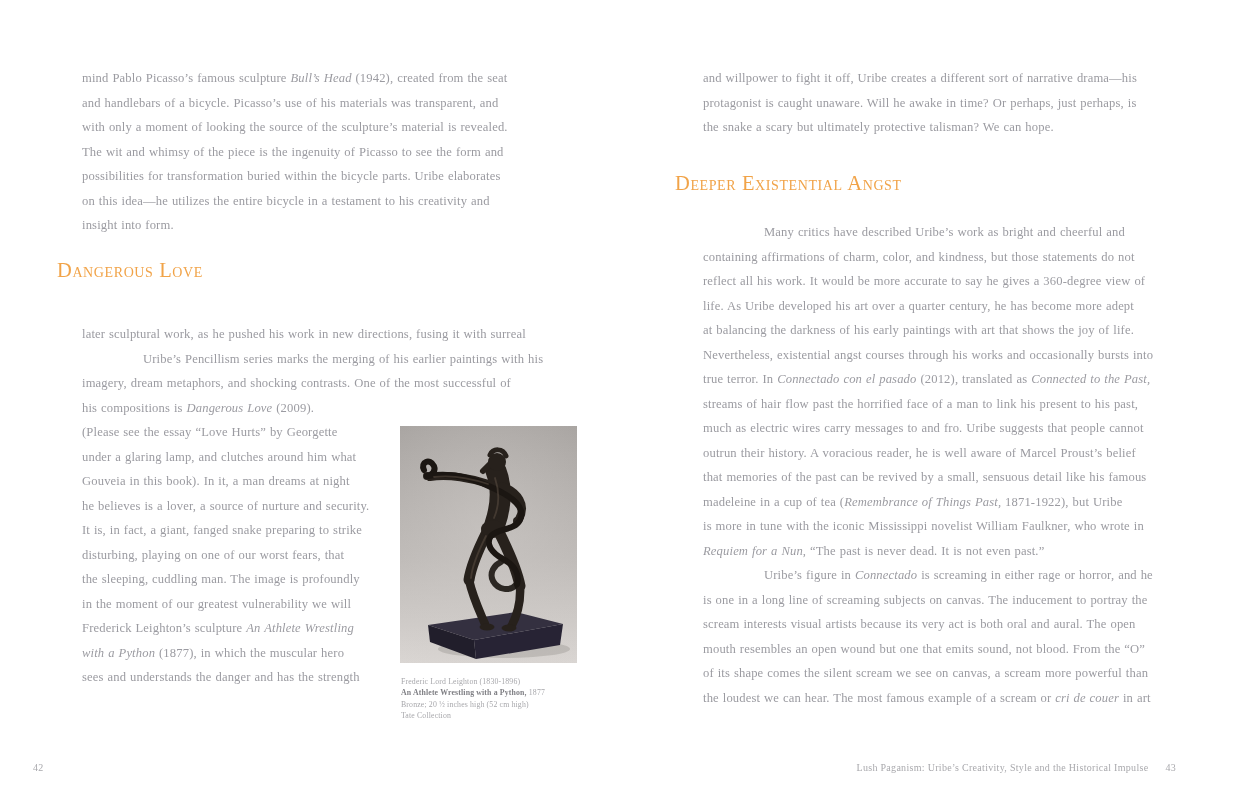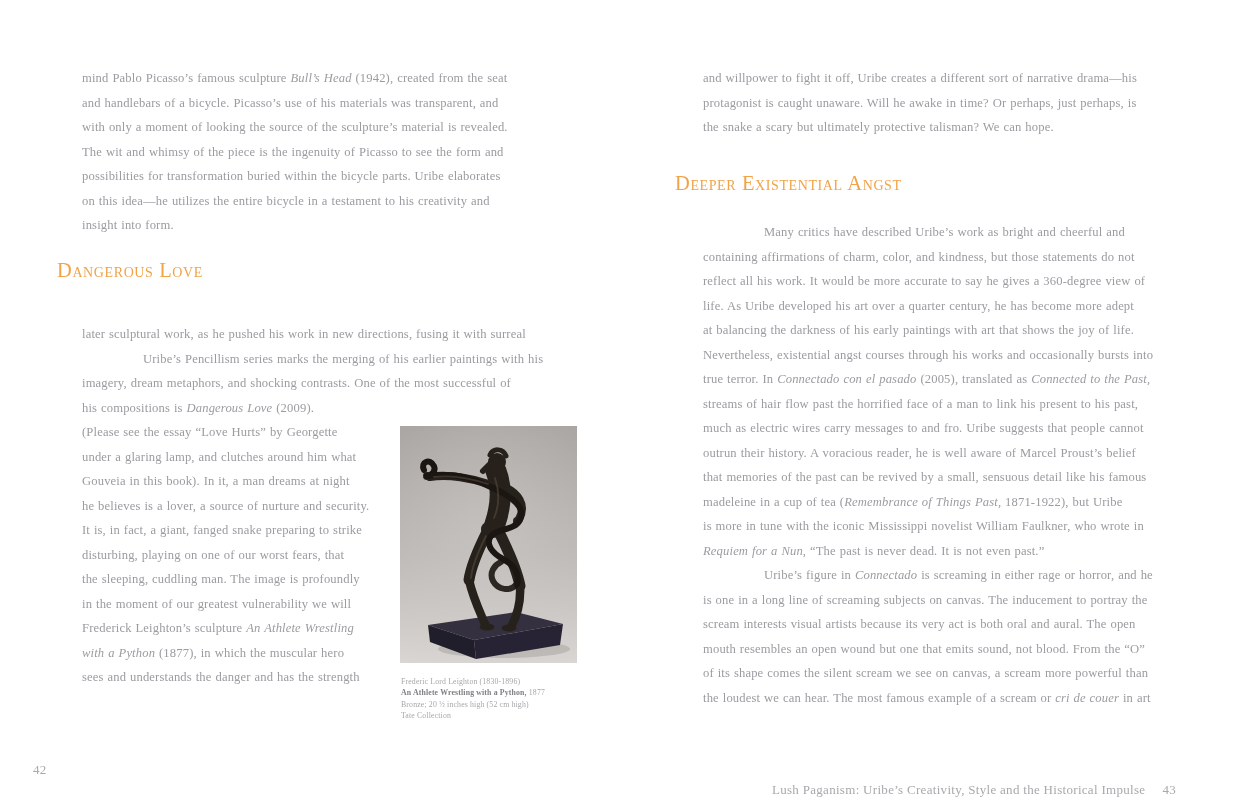--- a/index.html
+++ b/index.html
@@ -16,21 +16,21 @@
   .i{font-style:italic;}
   .b{font-weight:bold;color:#7e7e83;}
   .heading{
     margin:0;font-weight:normal;font-variant:small-caps;font-size:20.5px;letter-spacing:0.6px;
     color:#f1a348;white-space:nowrap;
   }
   .caption{
     font-size:7.8px;line-height:11.4px;color:#a7a7ab;letter-spacing:0.15px;
   }
   .caption .line{white-space:nowrap;}
-  .folio{font-size:13px;color:#a9a9ad;letter-spacing:0.3px;}
+  .folio{font-size:10px;color:#a9a9ad;letter-spacing:0.3px;}
   .footer-right{display:flex;gap:17px;align-items:baseline;}
   figure{margin:0;}
   figure svg{display:block;}
 </style>
 </head>
 <body>
 
 <div class="spread">
 
   <section>
@@ -137,38 +137,38 @@
     <h2 class="abs heading" style="left:675px;top:172px;">Deeper Existential Angst</h2>
 
     <div class="abs" style="left:703px;top:220px;">
       <div class="body-text">
           <div class="line indent"><span>Many critics have described Uribe’s work as bright and cheerful and</span></div>
           <div class="line"><span>containing affirmations of charm, color, and kindness, but those statements do not</span></div>
           <div class="line"><span>reflect all his work. It would be more accurate to say he gives a 360-degree view of</span></div>
           <div class="line"><span>life. As Uribe developed his art over a quarter century, he has become more adept</span></div>
           <div class="line"><span>at balancing the darkness of his early paintings with art that shows the joy of life.</span></div>
           <div class="line"><span>Nevertheless, existential angst courses through his works and occasionally bursts into</span></div>
-          <div class="line"><span>true terror. In </span><span class="i">Connectado con el pasado</span><span> (2005), translated as </span><span class="i">Connected to the Past,</span></div>
+          <div class="line"><span>true terror. In </span><span class="i">Connectado con el pasado</span><span> (2012), translated as </span><span class="i">Connected to the Past,</span></div>
           <div class="line"><span>streams of hair flow past the horrified face of a man to link his present to his past,</span></div>
           <div class="line"><span>much as electric wires carry messages to and fro. Uribe suggests that people cannot</span></div>
           <div class="line"><span>outrun their history. A voracious reader, he is well aware of Marcel Proust’s belief</span></div>
           <div class="line"><span>that memories of the past can be revived by a small, sensuous detail like his famous</span></div>
           <div class="line"><span>madeleine in a cup of tea (</span><span class="i">Remembrance of Things Past,</span><span> 1871-1922), but Uribe</span></div>
           <div class="line"><span>is more in tune with the iconic Mississippi novelist William Faulkner, who wrote in</span></div>
           <div class="line"><span class="i">Requiem for a Nun</span><span>, “The past is never dead. It is not even past.”</span></div>
         </div>
       <div class="body-text">
           <div class="line indent"><span>Uribe’s figure in </span><span class="i">Connectado</span><span> is screaming in either rage or horror, and he</span></div>
           <div class="line"><span>is one in a long line of screaming subjects on canvas. The inducement to portray the</span></div>
           <div class="line"><span>scream interests visual artists because its very act is both oral and aural.  The open</span></div>
           <div class="line"><span>mouth resembles an open wound but one that emits sound, not blood.  From the “O”</span></div>
           <div class="line"><span>of its shape comes the silent scream we see on canvas, a scream more powerful than</span></div>
           <div class="line"><span>the loudest we can hear. The most famous example of a scream or </span><span class="i">cri de couer</span><span> in art</span></div>
         </div>
     </div>
 
-    <div class="abs folio footer-right" style="right:33px;top:782px;">
+    <div class="abs folio footer-right" style="right:33px;top:762px;">
       <span>Lush Paganism: Uribe’s Creativity, Style and the Historical Impulse</span>
       <span>43</span>
     </div>
   </section>
 
 </div>
 
 </body></html>

